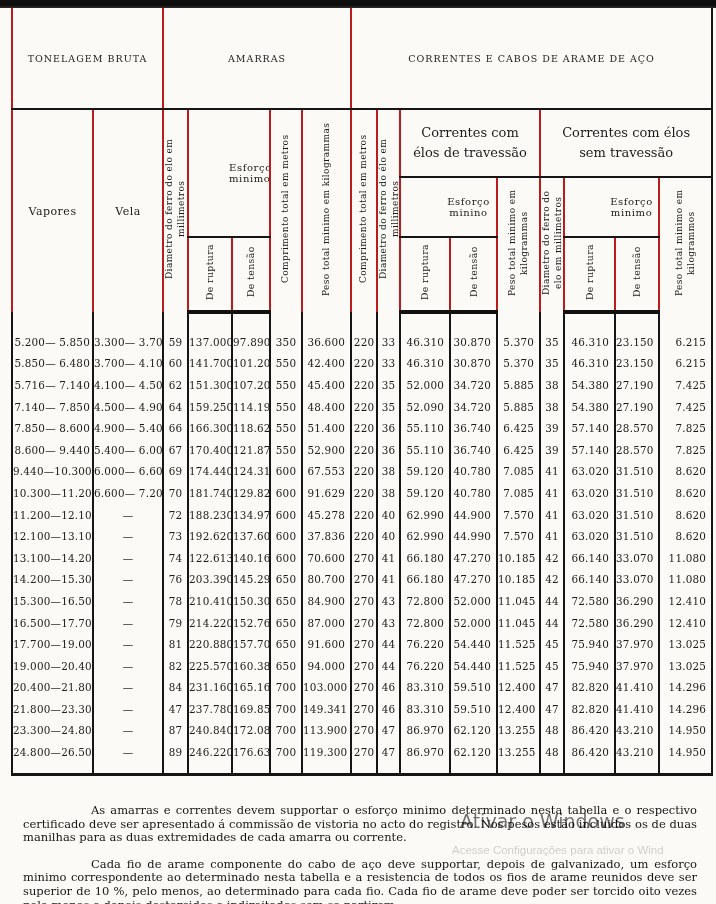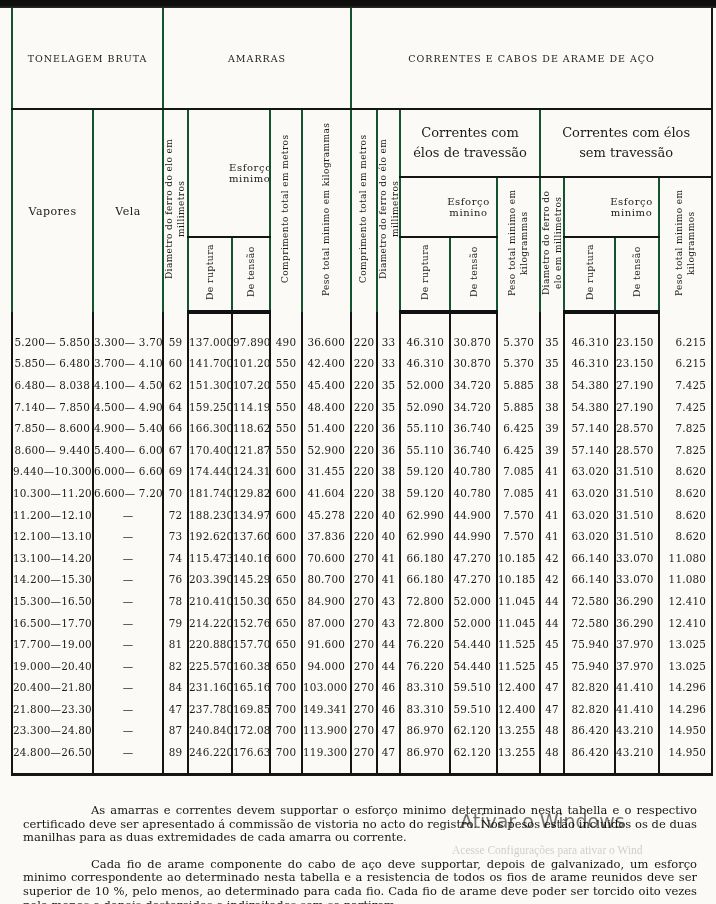--- a/index.html
+++ b/index.html
@@ -4,21 +4,21 @@
 <style>
   html,body{margin:0;padding:0;}
   body{width:716px;height:904px;background:#f2f0ea;}
   .page{position:relative;width:716px;height:904px;background:#fbfaf6;overflow:hidden;
         font-family:"DejaVu Serif", "Liberation Serif", serif;color:#1b1b1b;}
   .top-strip{position:absolute;top:0;left:0;width:716px;height:8px;
         background:linear-gradient(to bottom,#0e0e0e 0 65%,#2e2c28 100%);}
   table.reg{position:absolute;top:8px;left:11px;width:701px;border-collapse:collapse;table-layout:fixed;
         border-left:2px solid #151515;border-right:2px solid #151515;border-bottom:3px solid #151515;}
   th,td{padding:0;margin:0;font-weight:normal;overflow:hidden;}
-  th{border-left:2px solid #14532d;}
+  th{border-left:2px solid #b91c1c;}
   td{border-left:2px solid #151515;}
   tr.band-a th{height:100px;border-bottom:2px solid #151515;font-size:9.5px;letter-spacing:1px;
         text-align:center;vertical-align:middle;}
   tr.band-b th{height:66px;}
   tr.band-c th{height:58px;}
   tr.band-d th{height:72px;border-bottom:4px solid #111;}
   .h-vapores,.h-vela{font-size:11px;text-align:center;vertical-align:middle;letter-spacing:0.5px;}
   .grp{font-size:13px;text-align:center;vertical-align:middle;line-height:1.55;padding:0 10px;
         border-bottom:2px solid #151515;}
   .esf{font-size:10px;text-align:center;vertical-align:middle;border-bottom:2px solid #151515;letter-spacing:0.6px;padding-left:40px;}
@@ -36,21 +36,21 @@
   td.c-vela{text-align:center;}
   td.c-int{text-align:center;}
   td.c-num{text-align:right;padding-right:5px;}
   .footnotes{position:absolute;top:791px;left:10px;width:700px;font-size:11.5px;line-height:13.6px;
         text-align:justify;color:#161616;}
   .footnotes p{margin:13px;text-indent:68px;}
   .footnotes p.p3{margin-top:9px;text-indent:96px;}
   .wm1{position:absolute;left:460px;top:810px;font-size:19px;color:#000000;opacity:0.55;
         font-family:"DejaVu Sans", "Liberation Sans", sans-serif;white-space:nowrap;}
   .wm2{position:absolute;left:452px;top:844px;font-size:11.5px;color:#9a9a9a;opacity:0.45;
-        font-family:Liberation Serif, serif;white-space:nowrap;}
+        font-family:Liberation Sans, sans-serif;white-space:nowrap;}
 </style>
 </head>
 <body>
 
 <div class="page">
   <div class="top-strip"></div>
 
   <table class="reg">
     <colgroup>
       <col style="width:81px">
@@ -122,21 +122,21 @@
           <td class="c-num"></td>
           <td class="c-num"></td>
           <td class="c-num"></td>
         </tr>
         <tr>
           <td class="c-range">5.200— 5.850</td>
           <td class="c-vela">3.300— 3.700</td>
           <td class="c-int">59</td>
           <td class="c-num">137.000</td>
           <td class="c-num">97.890</td>
-          <td class="c-int">490</td>
+          <td class="c-int">350</td>
           <td class="c-num">36.600</td>
           <td class="c-int">220</td>
           <td class="c-int">33</td>
           <td class="c-num">46.310</td>
           <td class="c-num">30.870</td>
           <td class="c-num">5.370</td>
           <td class="c-int">35</td>
           <td class="c-num">46.310</td>
           <td class="c-num">23.150</td>
           <td class="c-num">6.215</td>
@@ -153,21 +153,21 @@
           <td class="c-int">33</td>
           <td class="c-num">46.310</td>
           <td class="c-num">30.870</td>
           <td class="c-num">5.370</td>
           <td class="c-int">35</td>
           <td class="c-num">46.310</td>
           <td class="c-num">23.150</td>
           <td class="c-num">6.215</td>
         </tr>
         <tr>
-          <td class="c-range">6.480— 8.038</td>
+          <td class="c-range">5.716— 7.140</td>
           <td class="c-vela">4.100— 4.500</td>
           <td class="c-int">62</td>
           <td class="c-num">151.300</td>
           <td class="c-num">107.200</td>
           <td class="c-int">550</td>
           <td class="c-num">45.400</td>
           <td class="c-int">220</td>
           <td class="c-int">35</td>
           <td class="c-num">52.000</td>
           <td class="c-num">34.720</td>
@@ -231,39 +231,39 @@
           <td class="c-num">28.570</td>
           <td class="c-num">7.825</td>
         </tr>
         <tr>
           <td class="c-range">9.440—10.300</td>
           <td class="c-vela">6.000— 6.600</td>
           <td class="c-int">69</td>
           <td class="c-num">174.440</td>
           <td class="c-num">124.310</td>
           <td class="c-int">600</td>
-          <td class="c-num">31.455</td>
+          <td class="c-num">67.553</td>
           <td class="c-int">220</td>
           <td class="c-int">38</td>
           <td class="c-num">59.120</td>
           <td class="c-num">40.780</td>
           <td class="c-num">7.085</td>
           <td class="c-int">41</td>
           <td class="c-num">63.020</td>
           <td class="c-num">31.510</td>
           <td class="c-num">8.620</td>
         </tr>
         <tr>
           <td class="c-range">10.300—11.200</td>
           <td class="c-vela">6.600— 7.200</td>
           <td class="c-int">70</td>
           <td class="c-num">181.740</td>
           <td class="c-num">129.820</td>
           <td class="c-int">600</td>
-          <td class="c-num">41.604</td>
+          <td class="c-num">91.629</td>
           <td class="c-int">220</td>
           <td class="c-int">38</td>
           <td class="c-num">59.120</td>
           <td class="c-num">40.780</td>
           <td class="c-num">7.085</td>
           <td class="c-int">41</td>
           <td class="c-num">63.020</td>
           <td class="c-num">31.510</td>
           <td class="c-num">8.620</td>
         </tr>
@@ -300,21 +300,21 @@
           <td class="c-num">7.570</td>
           <td class="c-int">41</td>
           <td class="c-num">63.020</td>
           <td class="c-num">31.510</td>
           <td class="c-num">8.620</td>
         </tr>
         <tr>
           <td class="c-range">13.100—14.200</td>
           <td class="c-vela">—</td>
           <td class="c-int">74</td>
-          <td class="c-num">115.473</td>
+          <td class="c-num">122.613</td>
           <td class="c-num">140.160</td>
           <td class="c-int">600</td>
           <td class="c-num">70.600</td>
           <td class="c-int">270</td>
           <td class="c-int">41</td>
           <td class="c-num">66.180</td>
           <td class="c-num">47.270</td>
           <td class="c-num">10.185</td>
           <td class="c-int">42</td>
           <td class="c-num">66.140</td>

